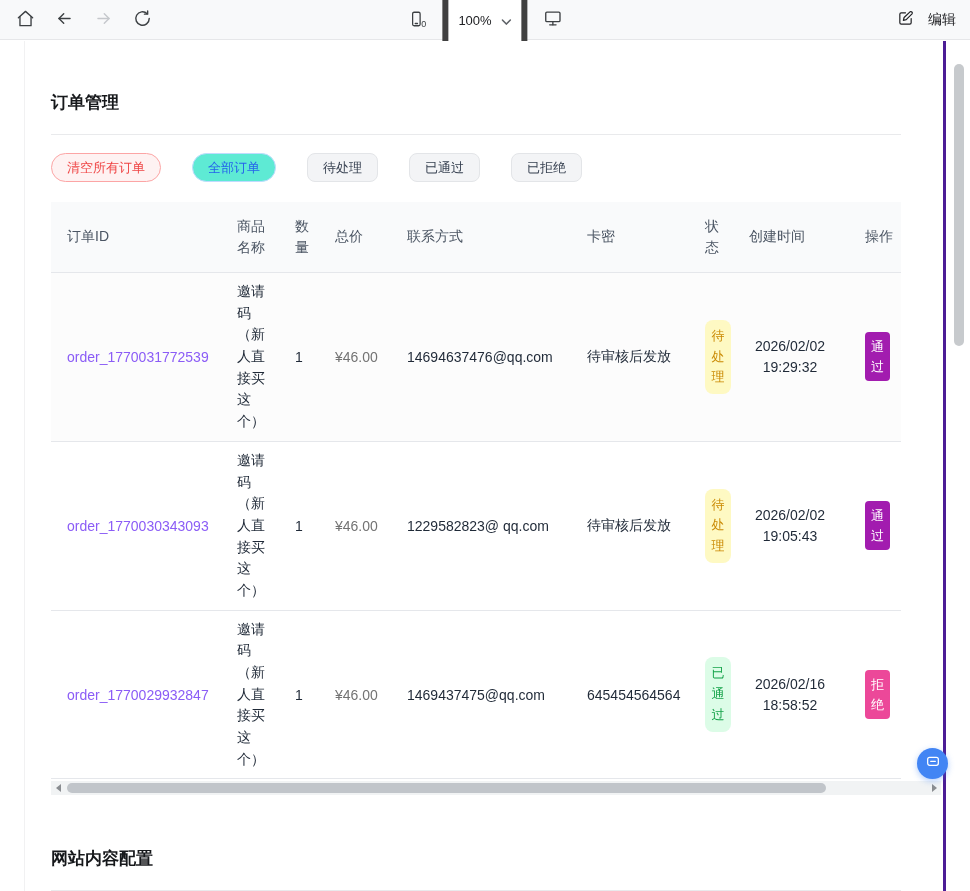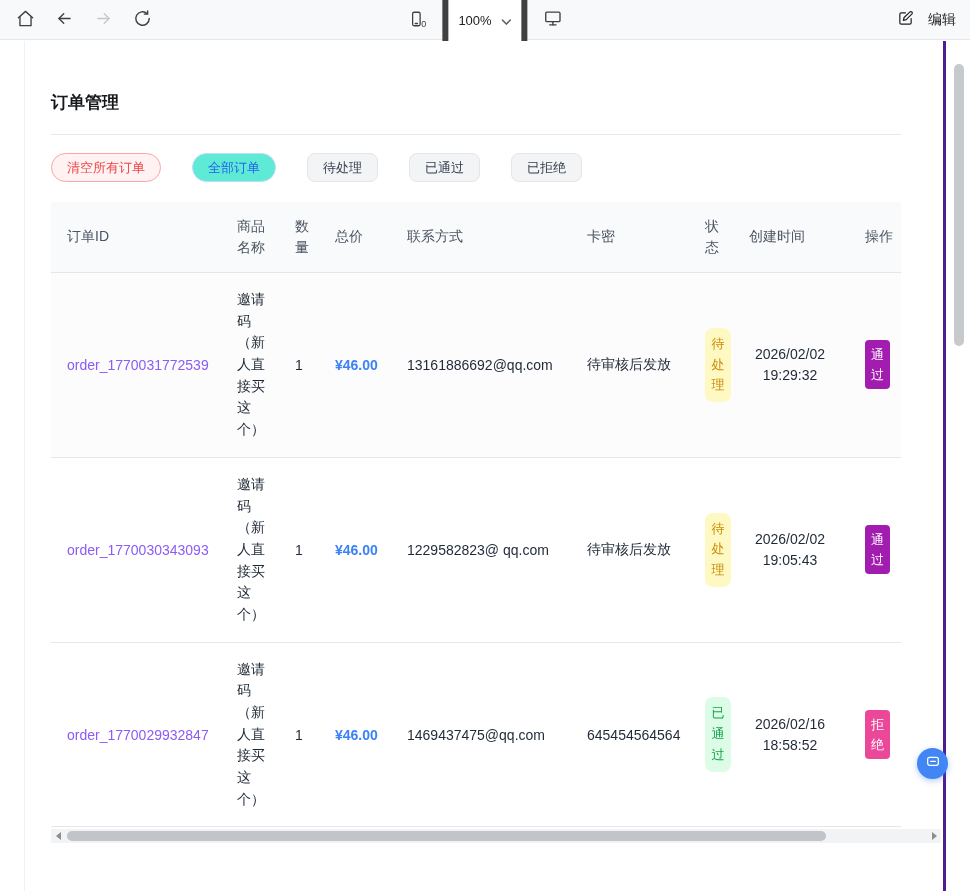--- a/index.html
+++ b/index.html
@@ -83,27 +83,27 @@
   table { width: 894px; table-layout: fixed; border-collapse: collapse; }
   th {
     background: #f9fafb;
     font-weight: 400; font-size: 14px; color: #4b5563;
     text-align: left; padding: 14px 8px;
     border-bottom: 1px solid #e5e7eb;
     vertical-align: middle;
   }
   td {
     font-size: 14px; color: #1f2937;
-    padding: 16px 8px; vertical-align: middle;
+    padding: 8px 8px; vertical-align: middle;
     border-bottom: 1px solid #e5e7eb;
   }
   th:first-child, td:first-child { padding-left: 16px; }
   tr.shaded td { background: #fcfcfc; }
   .cell-id { color: #8b5cf6; }
-  .price { color: #3b82f6; font-weight: 700; }
+  .price { color: #737373; font-weight: 400; }
   .narrow-2 { display: inline-block; width: 32px; word-break: break-all; line-height: 1.5; }
   .narrow-1 { display: inline-block; width: 15px; word-break: break-all; line-height: 1.5; }
   .wrap-product { display: inline-block; width: 34px; word-break: break-all; line-height: 1.55; }
   .wrap-time { display: inline-block; width: 82px; line-height: 1.5; text-align: center; }
   .badge {
     display: inline-block; width: 26px; padding: 6px 5px;
     border-radius: 8px; font-size: 13px; line-height: 1.6;
     text-align: center; word-break: break-all;
   }
   .badge-yellow { background: #fef9c3; color: #ca8a04; }
@@ -264,21 +264,21 @@
           <th><span>创建时间</span></th>
           <th><span>操作</span></th>
         </tr>
       </thead>
       <tbody>
         <tr class="shaded">
           <td class="cell-id">order_1770031772539</td>
           <td><span class="wrap-product">邀请码（新人直接买这个）</span></td>
           <td>1</td>
           <td><span class="price">¥46.00</span></td>
-          <td>13161886692@qq.com</td>
+          <td>14694637476@qq.com</td>
           <td>待审核后发放</td>
           <td><span class="badge badge-yellow">待处理</span></td>
           <td><span class="wrap-time">2026/02/02 19:29:32</span></td>
           <td><button class="act-btn act-approve"><span>通过</span></button></td>
         </tr>
         <tr>
           <td class="cell-id">order_1770030343093</td>
           <td><span class="wrap-product">邀请码（新人直接买这个）</span></td>
           <td>1</td>
           <td><span class="price">¥46.00</span></td>

